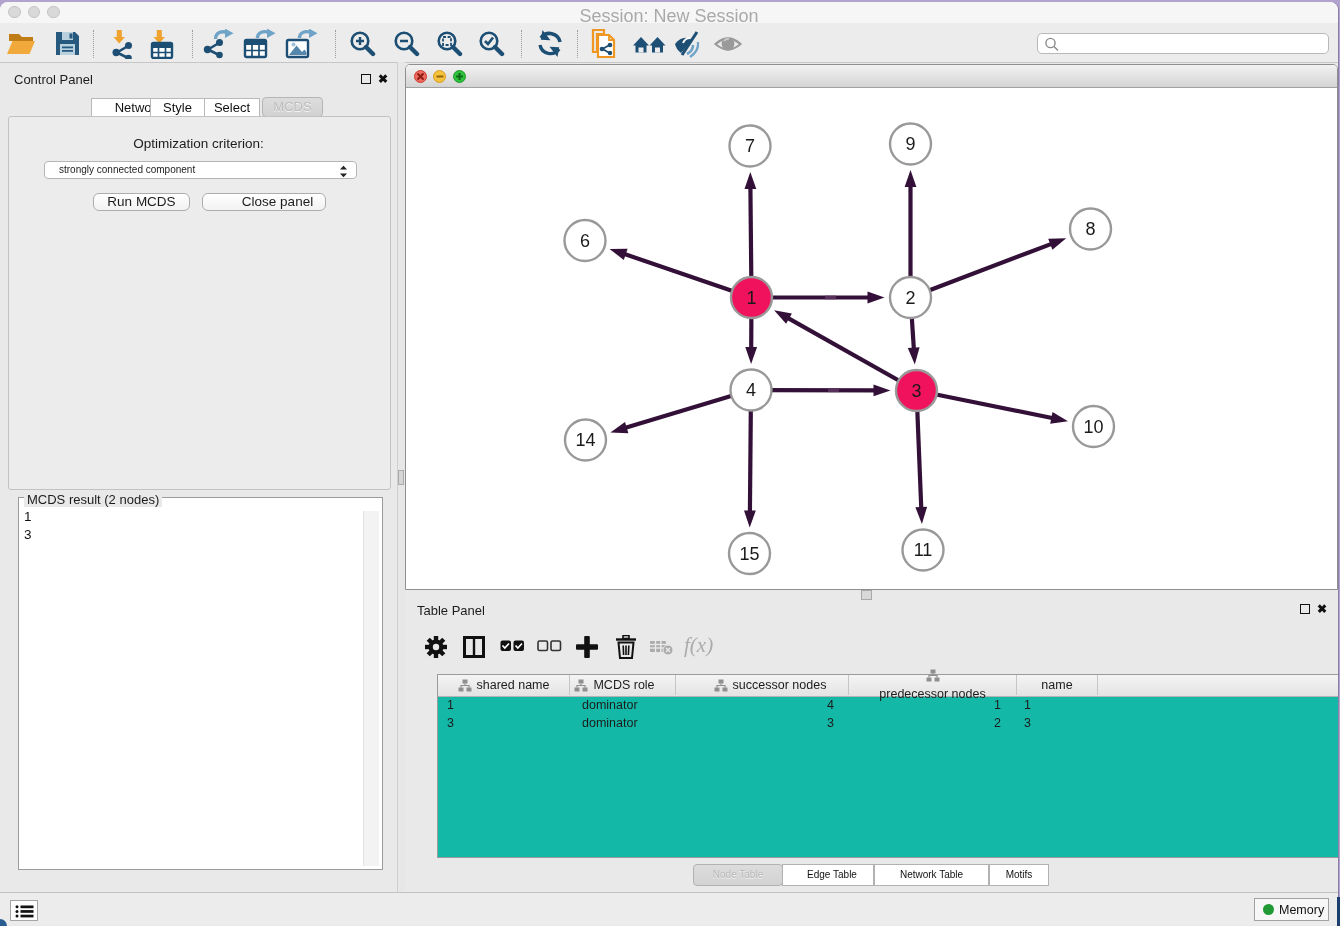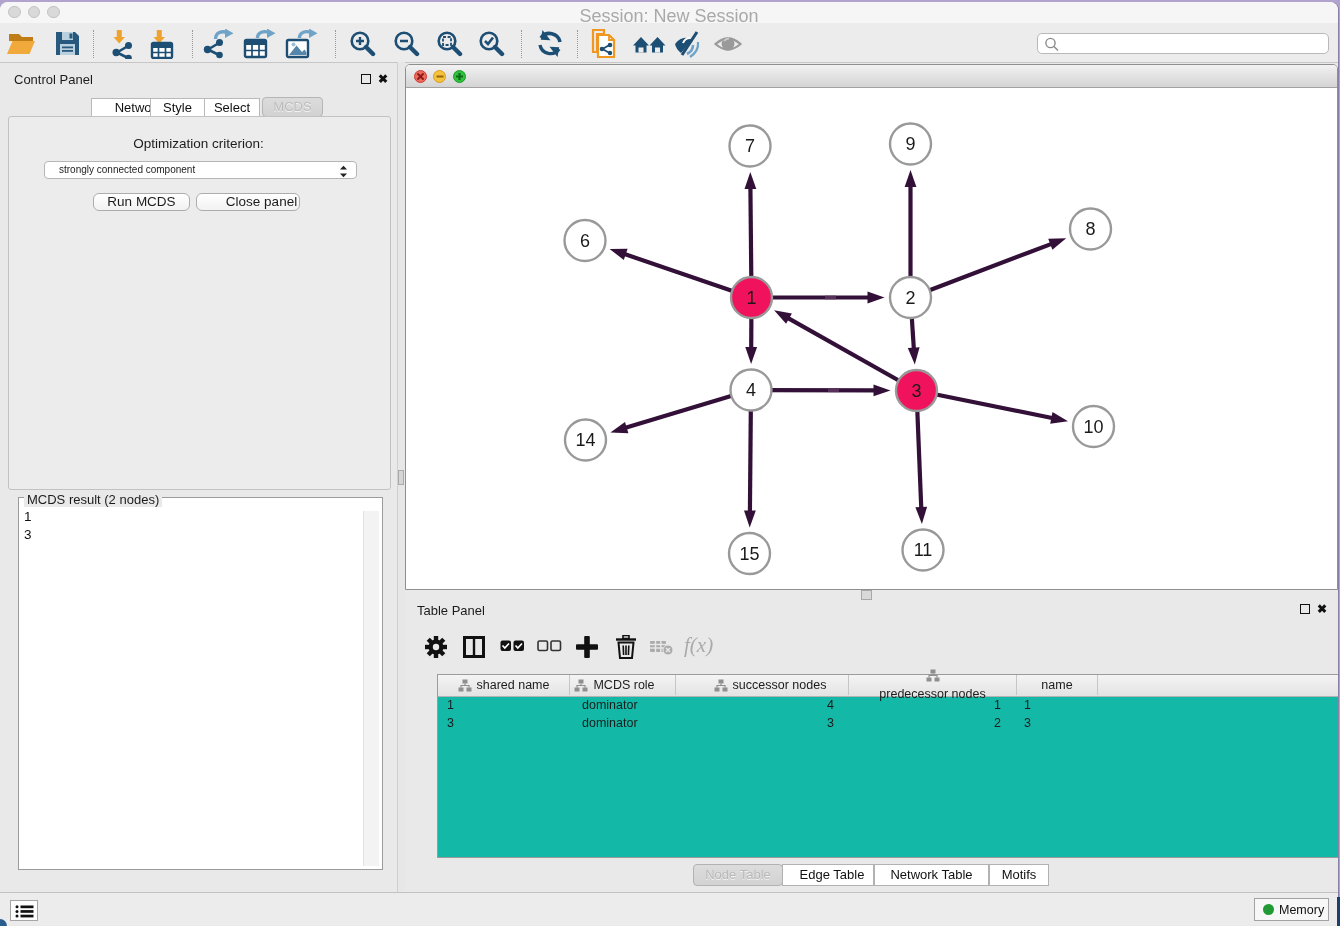--- a/index.html
+++ b/index.html
@@ -34,21 +34,21 @@
 #netname{width:100%;top:4px;text-align:center;font-size:13px;font-weight:bold;color:#1c1c1c;}
 #hgrip{left:861px;top:528px;width:11px;height:10px;background:#d9d9d9;border:1px solid #a8a8a8;box-sizing:border-box;}
 #tablepanel{left:405px;top:538px;width:933px;height:292px;}
 #tphead{left:12px;top:3px;font-size:13px;color:#1c1c1c;}
 #tptools{left:11px;top:20px;width:920px;height:38px;}
 #tbl{left:11px;top:74px;width:914px;height:182px;background:#14b8a6;border:1px solid #9b9b9b;margin-left:21px;}
 #thead{left:0;top:0;width:100%;height:21px;background:linear-gradient(#f4f4f4,#e3e3e3);border-bottom:1px solid #b3b3b3;}
 .thc{position:absolute;top:0;height:20px;border-right:1px solid #c6c6c6;font-size:12.5px;color:#1c1c1c;display:flex;align-items:center;justify-content:center;gap:5px;}
 .trow{position:absolute;width:100%;height:18px;font-size:12.5px;color:#1c1c1c;line-height:18px;}
 .tc{position:absolute;top:0;height:18px;}
-.btab{position:absolute;top:0;height:22px;background:#fff;border:1px solid #b2b2b2;box-sizing:border-box;text-align:center;font-size:13px;color:#111;line-height:20px;}
+.btab{position:absolute;top:0;height:22px;background:#fff;border:1px solid #b2b2b2;box-sizing:border-box;text-align:center;font-size:10px;color:#111;line-height:20px;}
 #btabNode{background:linear-gradient(#dcdcdc,#d2d2d2);color:#b9b9b9;text-shadow:0 1px 0 #f2f2f2;border-radius:4px;}
 #statusbar{left:0;top:890px;width:100%;height:32px;background:#ececec;border-top:1px solid #c2c2c2;}
 #listbtn{left:10px;top:7px;width:28px;height:21px;background:#fdfdfd;border:1px solid #a5a5a5;box-sizing:border-box;}
 #membtn{left:1254px;top:5px;width:75px;height:23px;background:#f7f7f7;border:1px solid #a2a2a2;box-sizing:border-box;font-size:12.5px;color:#111;}
 </style></head>
 <body>
 <div id="win" class="abs">
  <div id="titlebar" class="abs">
   <div class="tl abs" style="left:8px;"></div>
   <div class="tl abs" style="left:27.5px;"></div>
@@ -203,21 +203,21 @@
   <div id="tcontent" class="abs"></div>
   <div id="optlabel" class="abs">Optimization criterion:</div>
   <div id="combo" class="abs">
         <span style="position:absolute;left:14px;">strongly connected component</span>
         <svg class="abs" style="right:7px;top:3px" width="11" height="13" viewBox="0 0 11 13">
           <path d="M2,4.6 L5.5,0.8 L9,4.6 Z" fill="#222"></path>
           <path d="M2,8.4 L5.5,12.2 L9,8.4 Z" fill="#222"></path>
         </svg>
       </div>
   <div class="btn abs" style="left:93px;top:131px;width:97px;">Run MCDS</div>
-  <div class="btn abs" style="left:196px;top:131px;width:104px;padding-left:27px;">Close panel</div>
+  <div class="btn abs" style="left:202px;top:131px;width:124px;padding-left:27px;">Close panel</div>
   <div id="fieldset" class="abs"></div>
   <div id="vscroll" class="abs"></div>
   <div id="legend" class="abs">MCDS result (2 nodes)</div>
   <div id="mcdsres" class="abs">1<br>3</div>
   <div id="divider" class="abs"></div>
   <div id="dgrip" class="abs"></div>
   <div id="netwin" class="abs">
    <div id="nettitle" class="abs">
     <div class="mac abs" style="left:7.5px;background:#ee6a5e;border:1px solid #ce3a30;"></div>
     <div class="mac abs" style="left:27px;background:#f5c33b;border:1px solid #d89b22;"></div>

